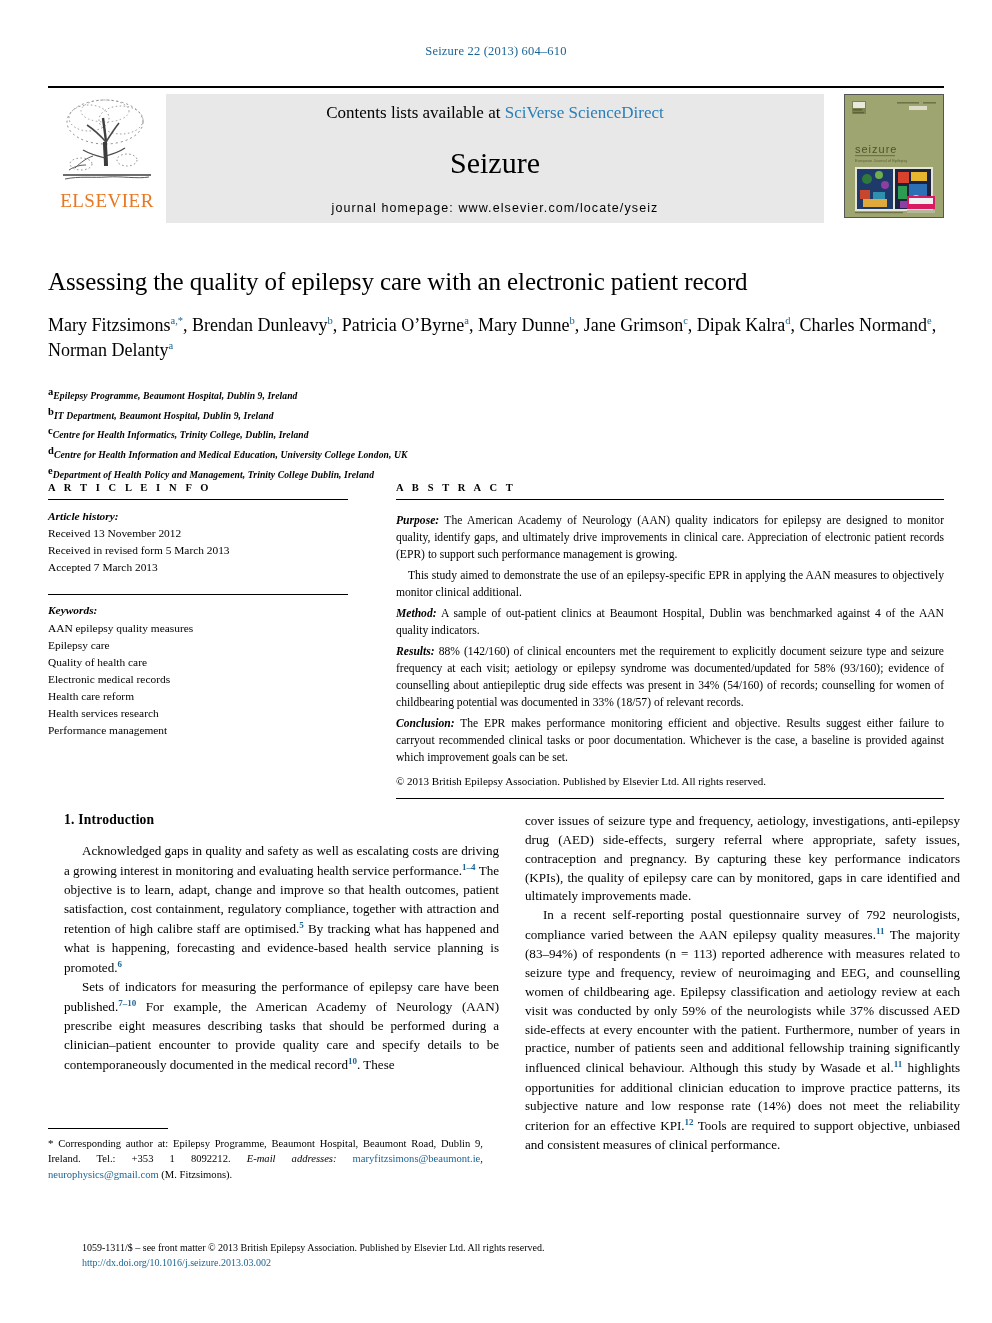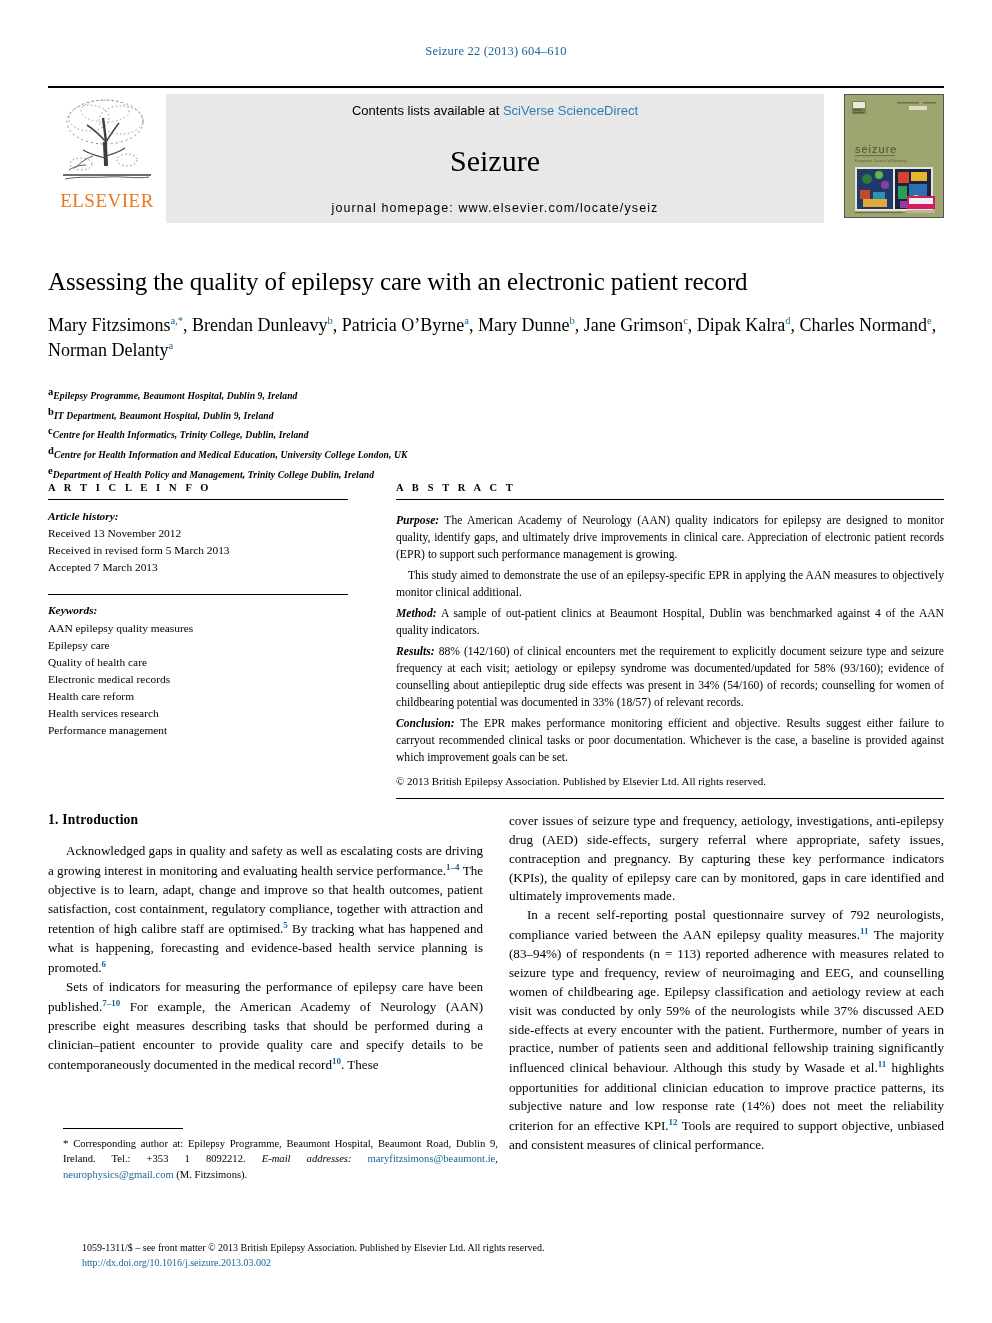--- a/index.html
+++ b/index.html
@@ -67,22 +67,22 @@
     flex: 1 1 auto;
     background: #e8e8e8;
     display: flex;
     flex-direction: column;
     justify-content: space-between;
     align-items: center;
     padding: 9px 0 8px 0;
     min-height: 112px;
   }
   .contents-line {
-    font-size: 13px;
-    font-family: Liberation Sans, sans-serif;
+    font-size: 17px;
+    font-family: Liberation Serif, serif;
     color: #000;
   }
   .contents-line a {
     color: #2a7fb8;
     text-decoration: none;
   }
   .journal-title {
     font-family: "Liberation Serif", serif;
     font-size: 30px;
     color: #000;
@@ -176,21 +176,21 @@
   .abs-indent { text-indent: 12px; }
   .copyright {
     margin-top: 7px;
     font-size: 11px;
   }
   .abs-close { border-top: 1px solid #000; margin-top: 8px; }
 
   
   .body-cols {
     position: absolute;
-    left: 48px; top: 812px;
+    left: 64px; top: 812px;
     width: 896px;
     display: flex;
     gap: 26px;
   }
   .bcol { width: 435px; flex: 0 0 435px; position: relative; }
   .h1 {
     font-size: 13.6px;
     font-weight: bold;
     margin: 0 0 14px 0;
     letter-spacing: .2px;
@@ -202,21 +202,21 @@
     margin: 0;
     text-indent: 18px;
     hyphens: auto;
   }
   .para + .para { margin-top: 0; }
   .para sup { color: #1a6496; font-size: 9px; font-weight: bold; vertical-align: super; }
 
   
   .footnote {
     position: absolute;
-    left: 63px; top: 1128px;
+    left: 48px; top: 1128px;
     width: 435px;
   }
   .fn-rule { border-top: 1px solid #000; width: 120px; margin-bottom: 6px; }
   .fn-text {
     font-size: 10.6px;
     line-height: 1.46;
     text-align: justify;
   }
   .fn-text .star { font-size: 11px; }
   .fn-ind { text-indent: 12px; }

